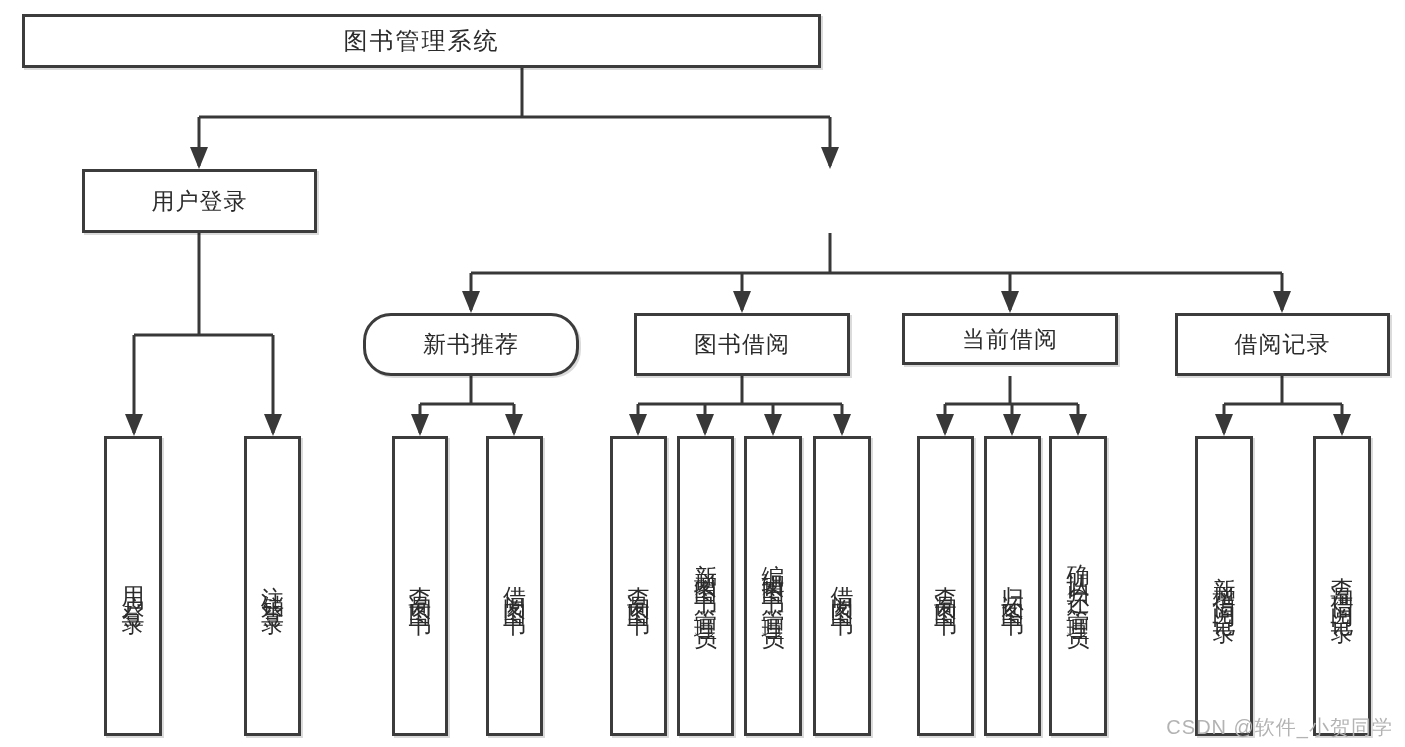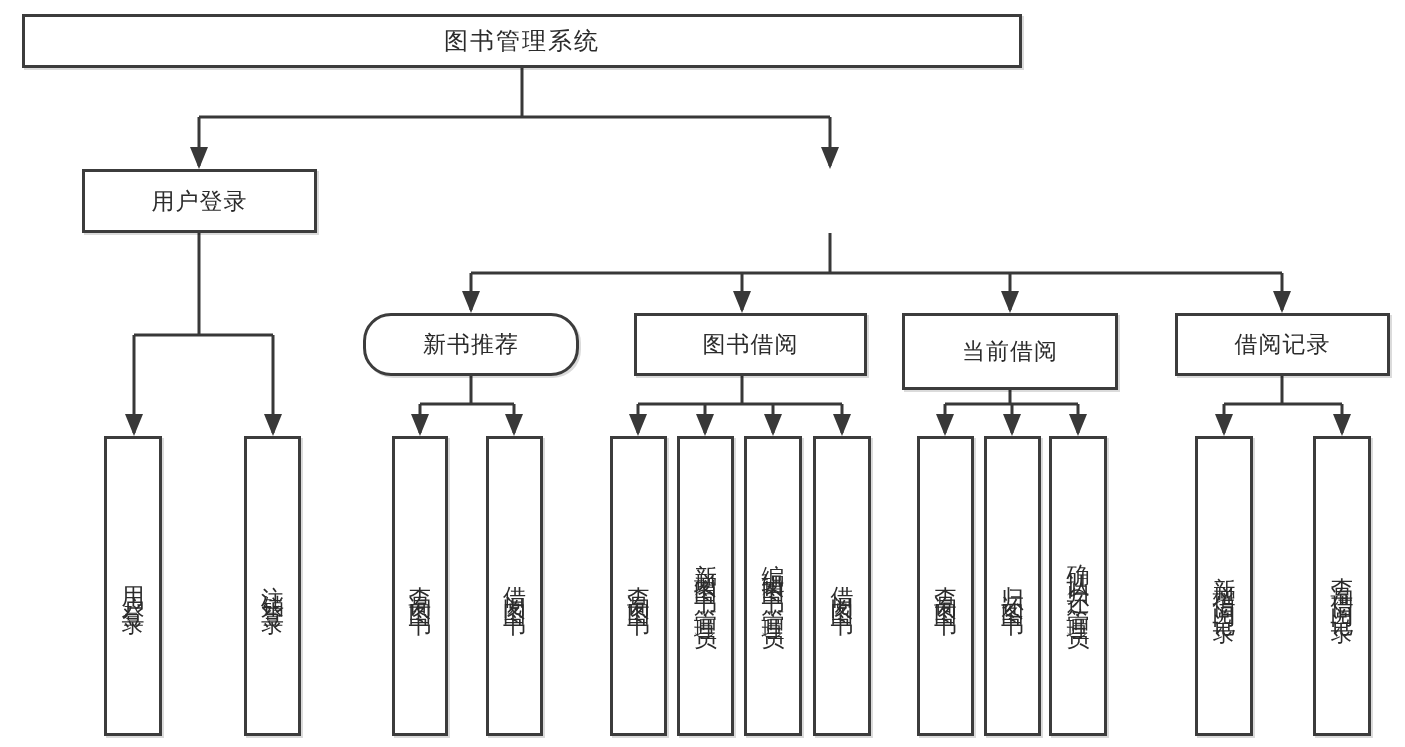--- a/index.html
+++ b/index.html
@@ -106,35 +106,35 @@
       <polygon class="arw" points="1003,414 1021,414 1012,436"></polygon>
       <polygon class="arw" points="1069,414 1087,414 1078,436"></polygon>
     </g>
     <g>
       <path class="ln" d="M1282 376 V404 M1224 404 H1342 M1224 404 V433 M1342 404 V433"></path>
       <polygon class="arw" points="1215,414 1233,414 1224,436"></polygon>
       <polygon class="arw" points="1333,414 1351,414 1342,436"></polygon>
     </g>
   </svg>
 
-  <div class="node root-box" style="left:22px; top:14px; width:1000px; height:54px;">
+  <div class="node root-box" style="left:22px; top:14px; width:799px; height:54px;">
     <span>图书管理系统</span>
   </div>
 
   <div class="node lvl" style="left:82px; top:169px; width:235px; height:64px;">
     <span>用户登录</span>
   </div>
 
   <div class="node lvl" style="left:363px; top:313px; width:216px; height:63px;border-radius:28px;">
     <span>新书推荐</span>
   </div>
-  <div class="node lvl" style="left:634px; top:313px; width:233px; height:63px;text-align:right;">
+  <div class="node lvl" style="left:634px; top:313px; width:216px; height:63px;text-align:right;">
     <span>图书借阅</span>
   </div>
-  <div class="node lvl" style="left:902px; top:313px; width:216px; height:77px;">
+  <div class="node lvl" style="left:902px; top:313px; width:216px; height:52px;">
     <span>当前借阅</span>
   </div>
   <div class="node lvl" style="left:1175px; top:313px; width:215px; height:63px;">
     <span>借阅记录</span>
   </div>
 
   <div class="node leaf" style="left:104px; top:436px; width:58px; height:300px;">
     <span>用户登录</span>
   </div>
   <div class="node leaf" style="left:244px; top:436px; width:57px; height:300px;">
@@ -171,14 +171,15 @@
     <span>确认归还（管理员）</span>
   </div>
 
   <div class="node leaf" style="left:1195px; top:436px; width:58px; height:300px;">
     <span>新增借阅记录</span>
   </div>
   <div class="node leaf" style="left:1313px; top:436px; width:58px; height:300px;">
     <span>查询借阅记录</span>
   </div>
 
+  <div class="watermark">CSDN @软件_小贺同学</div>
 
 </div>
 
 </body></html>

